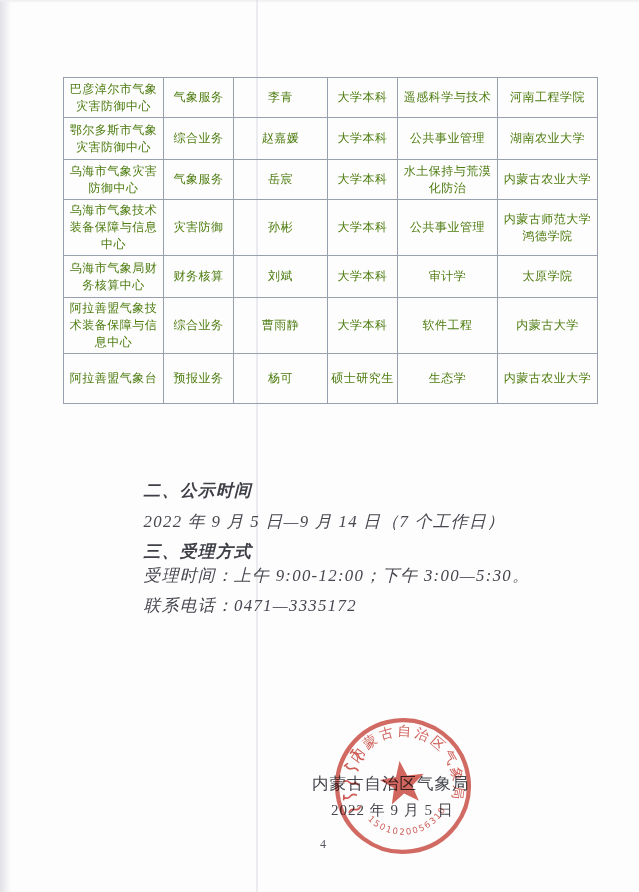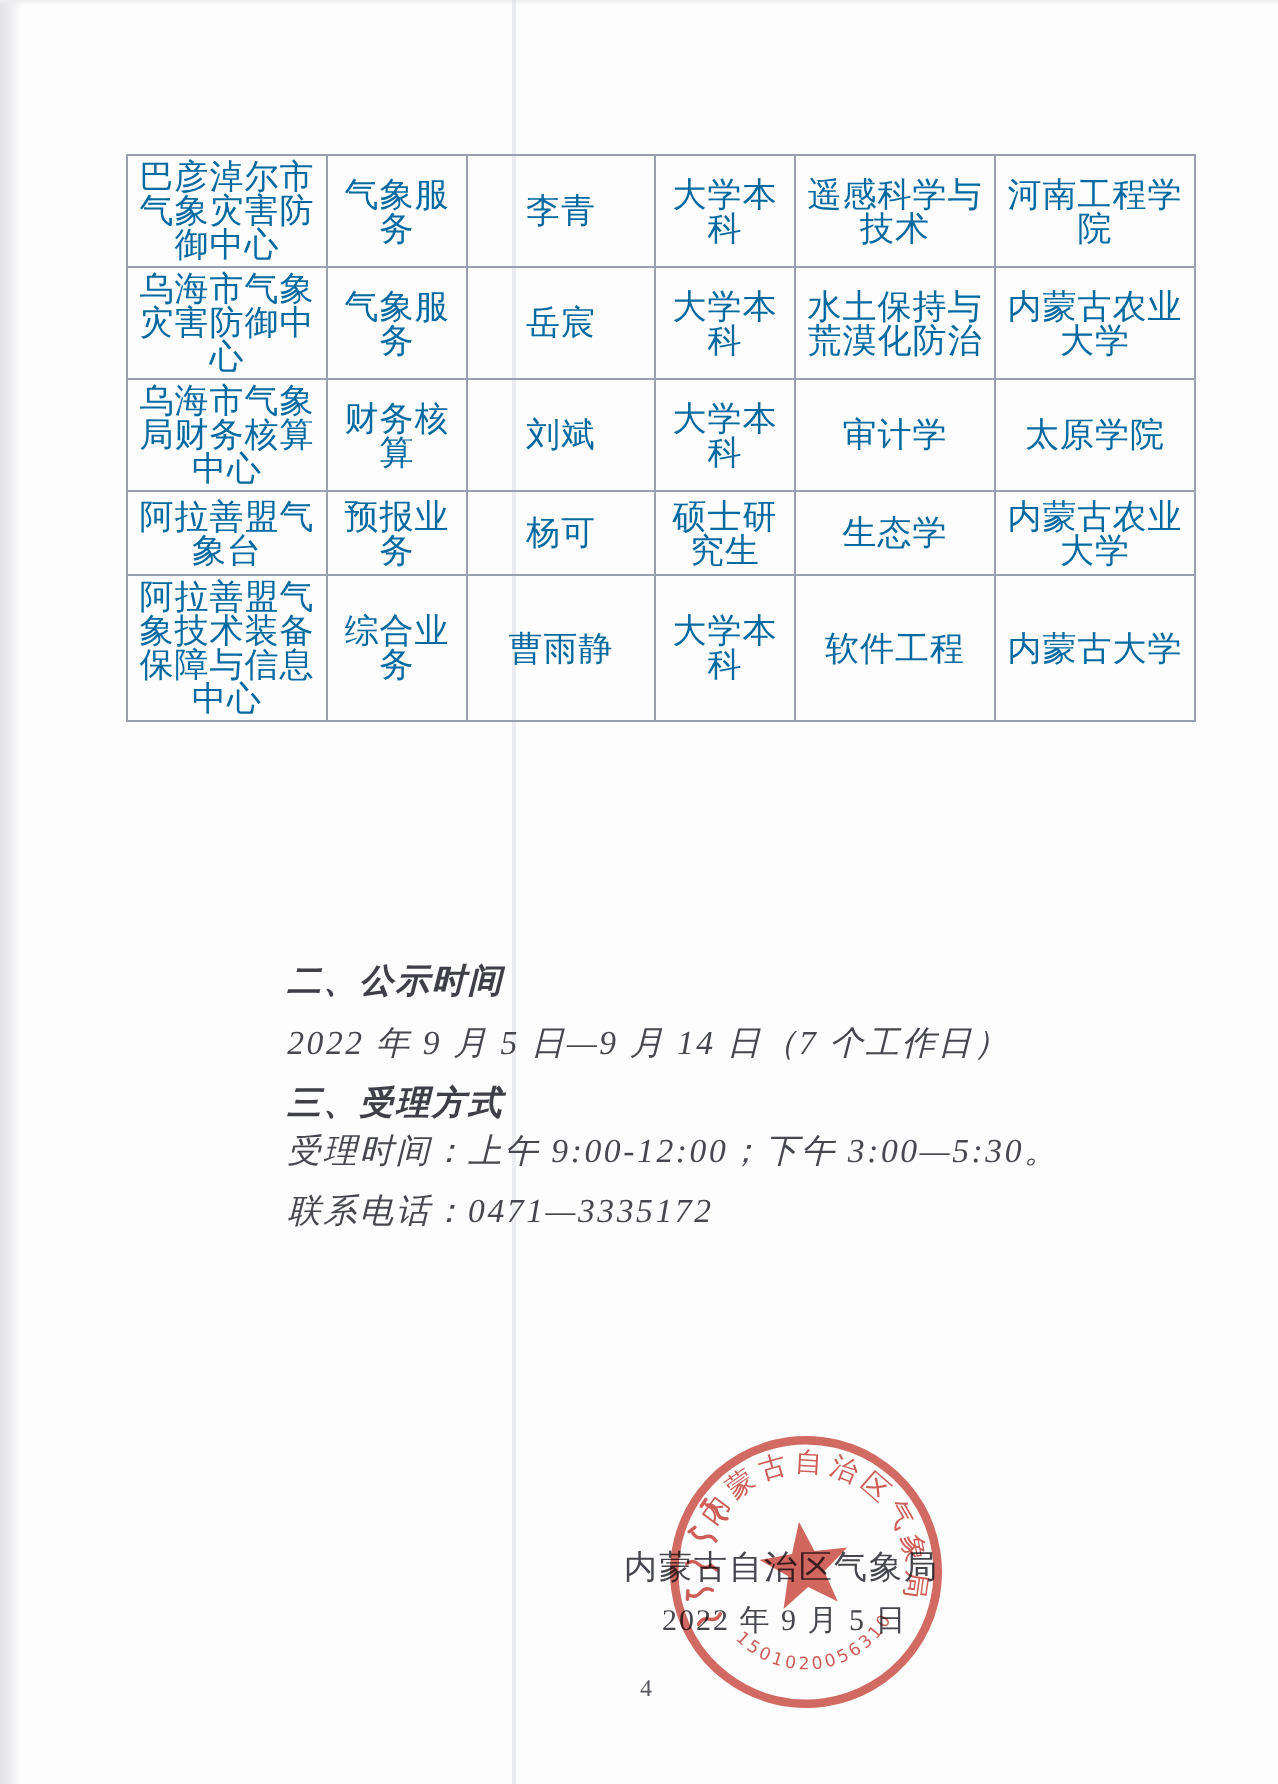--- a/index.html
+++ b/index.html
@@ -17,21 +17,21 @@
     background:linear-gradient(to bottom,#eeeef1,rgba(253,253,253,0));
   }
   .fold-line{
     position:absolute;left:256px;top:0;width:2px;height:892px;
     background:rgba(205,207,215,0.38);
   }
   
   .tbl-wrap{position:absolute;left:63px;top:77px;width:534px;}
   table.candidates{
     border-collapse:collapse;table-layout:fixed;width:534px;
-    font-size:17px;color:#0369a1;
+    font-size:12px;color:#4d7c0f;
   }
   table.candidates td{
     border:1px solid #98a0ae;text-align:center;vertical-align:middle;
     padding:2px 3px;line-height:17px;letter-spacing:.5px;
   }
   table.candidates tr{height:40px;}
   table.candidates tr:nth-child(2){height:42px;}
   table.candidates tr:nth-child(4){height:42px;}
   table.candidates tr:nth-child(5){height:42px;}
   table.candidates tr:nth-child(6){height:42px;}
@@ -87,50 +87,66 @@
       <tbody id="table-body">
           <tr>
             <td>巴彦淖尔市气象灾害防御中心</td>
             <td>气象服务</td>
             <td>李青</td>
             <td>大学本科</td>
             <td>遥感科学与技术</td>
             <td>河南工程学院</td>
           </tr>
           <tr>
+            <td>鄂尔多斯市气象灾害防御中心</td>
+            <td>综合业务</td>
+            <td>赵嘉媛</td>
+            <td>大学本科</td>
+            <td>公共事业管理</td>
+            <td>湖南农业大学</td>
+          </tr>
+          <tr>
             <td>乌海市气象灾害防御中心</td>
             <td>气象服务</td>
             <td>岳宸</td>
             <td>大学本科</td>
             <td>水土保持与荒漠化防治</td>
             <td>内蒙古农业大学</td>
+          </tr>
+          <tr>
+            <td>乌海市气象技术装备保障与信息中心</td>
+            <td>灾害防御</td>
+            <td>孙彬</td>
+            <td>大学本科</td>
+            <td>公共事业管理</td>
+            <td>内蒙古师范大学鸿德学院</td>
           </tr>
           <tr>
             <td>乌海市气象局财务核算中心</td>
             <td>财务核算</td>
             <td>刘斌</td>
             <td>大学本科</td>
             <td>审计学</td>
             <td>太原学院</td>
           </tr>
           <tr>
+            <td>阿拉善盟气象技术装备保障与信息中心</td>
+            <td>综合业务</td>
+            <td>曹雨静</td>
+            <td>大学本科</td>
+            <td>软件工程</td>
+            <td>内蒙古大学</td>
+          </tr>
+          <tr>
             <td>阿拉善盟气象台</td>
             <td>预报业务</td>
             <td>杨可</td>
             <td>硕士研究生</td>
             <td>生态学</td>
             <td>内蒙古农业大学</td>
-          </tr>
-          <tr>
-            <td>阿拉善盟气象技术装备保障与信息中心</td>
-            <td>综合业务</td>
-            <td>曹雨静</td>
-            <td>大学本科</td>
-            <td>软件工程</td>
-            <td>内蒙古大学</td>
           </tr>
         </tbody>
     </table>
   </div>
 
   <div class="body-text">
     <p class="heading">二、公示时间</p>
     <p>2022 年 9 月 5 日—9 月 14 日（7 个工作日）</p>
     <p class="heading">三、受理方式</p>
     <p class="accept">受理时间：上午 9:00-12:00；下午 3:00—5:30。</p>

